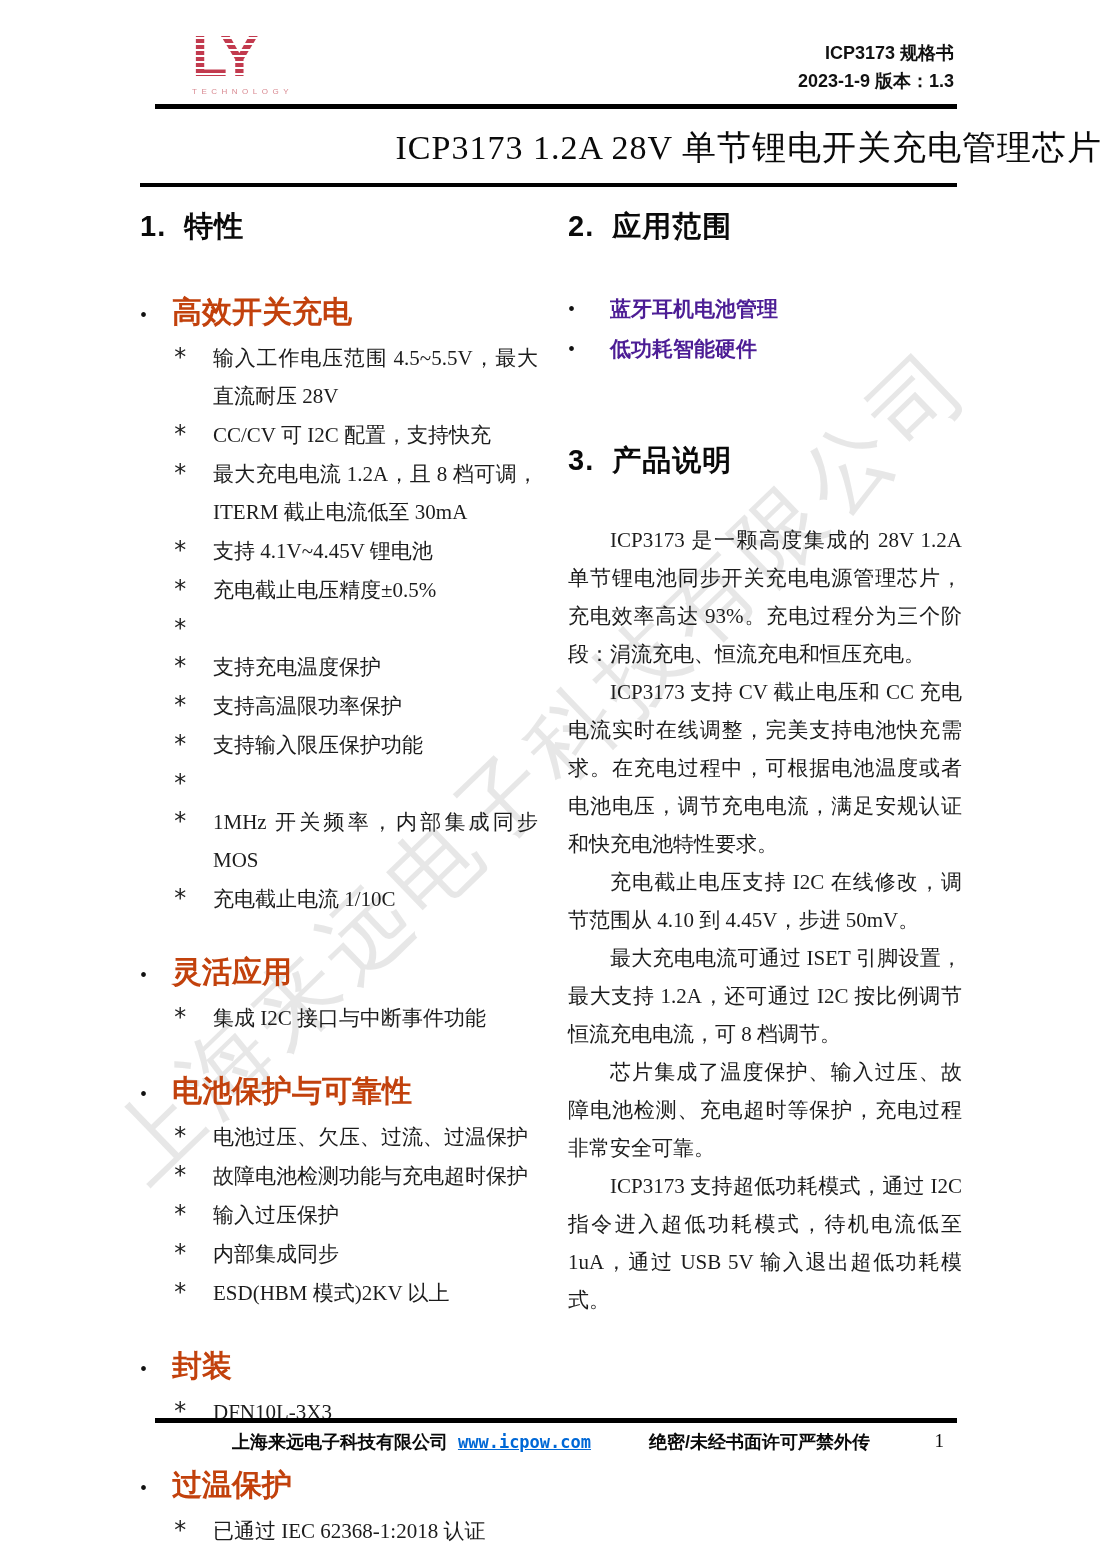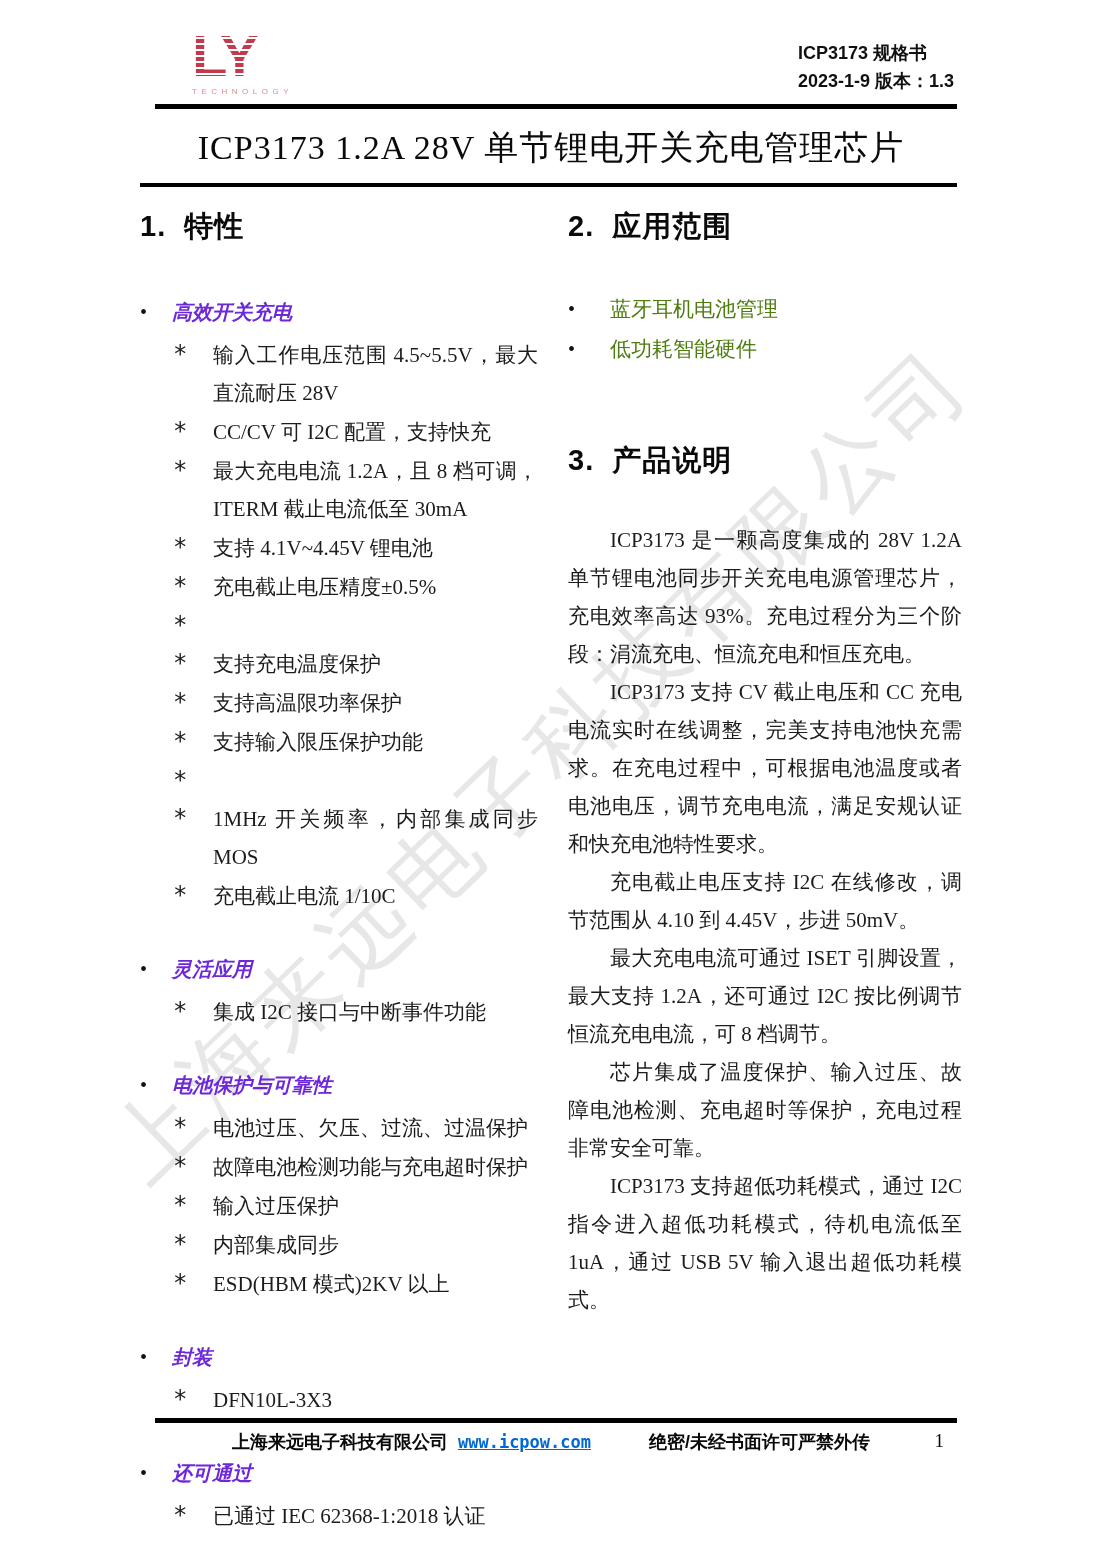--- a/index.html
+++ b/index.html
@@ -52,35 +52,36 @@
     -webkit-text-fill-color: transparent;
   }
   .logo-sub {
     font-family: "Liberation Sans", sans-serif;
     font-size: 8px;
     letter-spacing: 4.5px;
     color: #d98a92;
     margin-top: 3px;
   }
   .header-meta {
+    text-align: right;
     font-family: "Liberation Sans", sans-serif;
     font-weight: bold;
     font-size: 18px;
     line-height: 1.55;
     color: #111;
   }
   .header-rule {
     height: 5px;
     background: #000;
     margin: 8px 145px 0 155px;
   }
 
   
   .doc-title {
-    text-align: center;
+    text-align: right;
     font-size: 34px;
     font-weight: 500;
     letter-spacing: 1px;
     margin-top: 16px;
     color: #0a0a0a;
   }
   .title-rule {
     height: 4px;
     background: #000;
     margin: 12px 145px 0 140px;
@@ -115,23 +116,22 @@
   }
   .dot-bullet {
     width: 32px;
     flex: none;
     font-size: 20px;
     color: #111;
   }
   .group-title {
     font-family: "Liberation Sans", sans-serif;
     font-weight: bold;
-    font-size: 20px;
-    color: #6d28d9;
-    font-style: italic;
+    font-size: 30px;
+    color: #c2410c;
   }
   .feature-item {
     display: flex;
     align-items: baseline;
     padding-left: 33px;
     line-height: 38px;
   }
   .star-bullet {
     width: 40px;
     flex: none;
@@ -146,21 +146,21 @@
   }
 
   
   .app-items { margin-top: 42px; }
   .app-item {
     display: flex;
     align-items: baseline;
     line-height: 40px;
   }
   .app-item .dot-bullet { width: 42px; }
-  .app-text { font-size: 21px; color: #4d7c0f; }
+  .app-text { font-size: 21px; color: #4c1d95; font-weight: bold; }
 
   .desc-heading { margin-top: 72px; }
 
   .desc-paragraphs { margin-top: 40px; }
   .desc-paragraphs p {
     font-size: 21px;
     line-height: 38px;
     text-align: justify;
     text-indent: 2em;
     color: #1c1c1c;
@@ -359,21 +359,21 @@
   <div class="feature-item">
     <span class="star-bullet">*</span>
     <span class="item-text">DFN10L-3X3</span>
   </div>
 </div>
   </div>
 
   <div class="feature-group">
     <div class="group-title-row">
       <span class="dot-bullet">•</span>
-      <span class="group-title">还可通过</span>
+      <span class="group-title">过温保护</span>
     </div>
     <div class="group-items">
   <div class="feature-item">
     <span class="star-bullet">*</span>
     <span class="item-text">已通过 IEC 62368-1:2018 认证</span>
   </div>
 
 </div>
   </div>
 </div>

